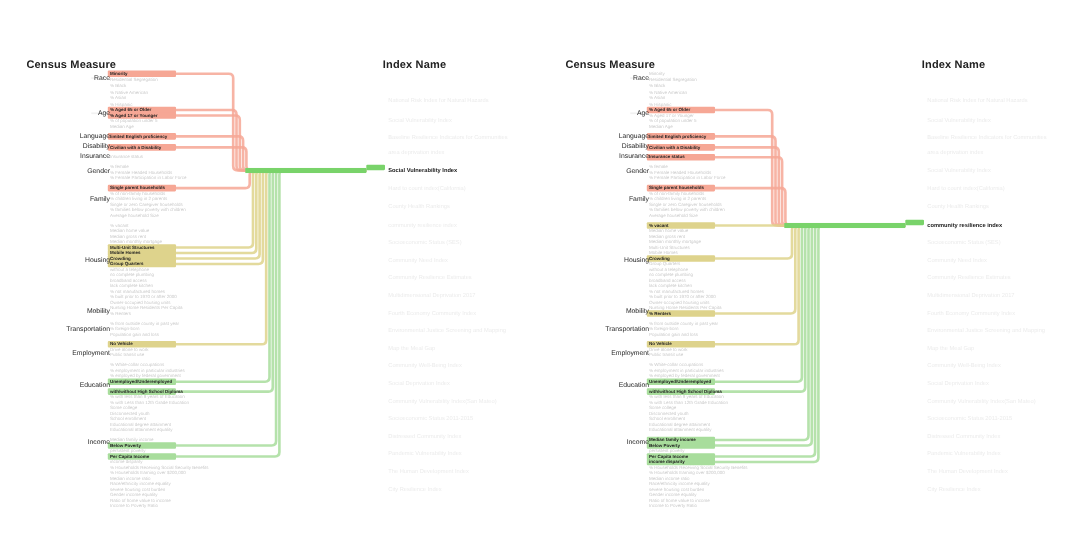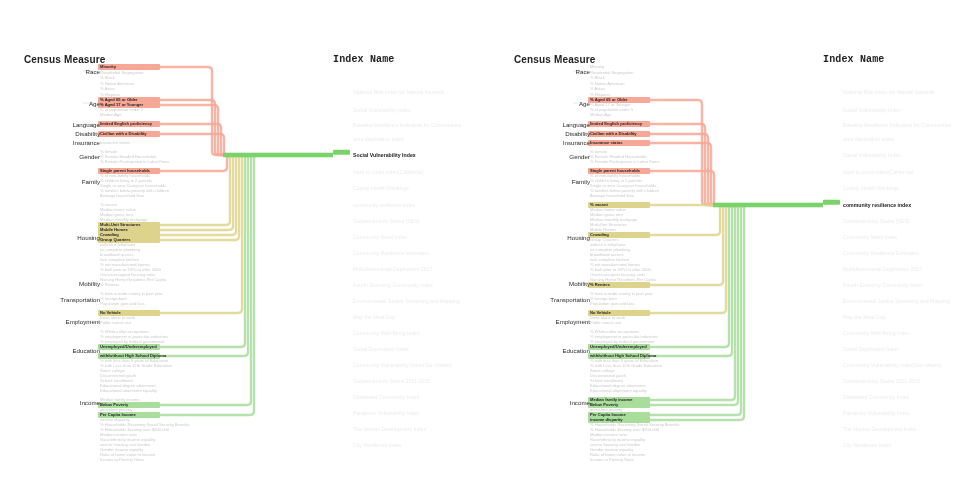--- a/index.html
+++ b/index.html
@@ -11,21 +11,21 @@
   .canvas{position:relative;width:980px;height:500px;}
   .panel{position:absolute;top:0;width:490px;height:500px;}
   .panel.left{left:0;}
   .panel.right{left:490px;}
 
   .col-header{
     position:absolute;font-size:10px;font-weight:700;color:#222;
     letter-spacing:.15px;white-space:nowrap;
   }
   .hdr-measure{left:24px;top:54px;}
-  .hdr-index{left:333px;top:54px;font-family:Liberation Mono, monospace;}
+  .hdr-index{left:348px;top:54px;}
 
   
   .cat-label{
     position:absolute;right:0;width:80px;text-align:right;
     font-size:6.2px;color:#2b2b2b;white-space:nowrap;
     transform:translateY(-50%);
   }
   .cat-wrap{position:absolute;left:0;width:100px;top:0;height:500px;}
 
   

